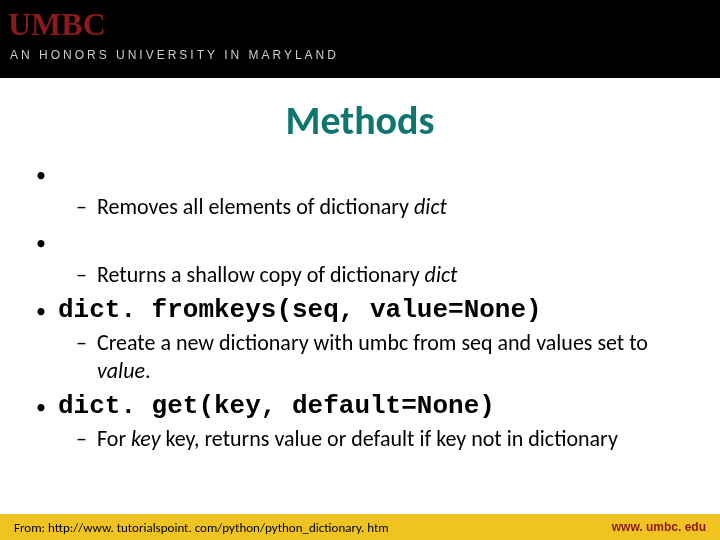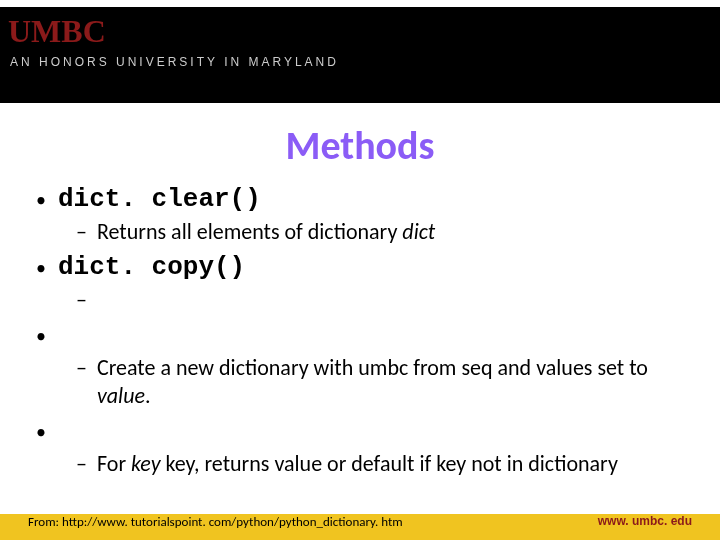--- a/index.html
+++ b/index.html
@@ -6,24 +6,23 @@
   body {
     width: 720px;
     height: 540px;
     font-family: Calibri, Arial, sans-serif;
     background: #ffffff;
     position: relative;
     overflow: hidden;
   }
   .header-bar {
     width: 100%;
-    height: 96px;
+    height: 78px;
     background: #000000;
     position: relative;
-    margin-top: 7px;
   }
   .logo {
     position: absolute;
     left: 8px;
     top: 6px;
   }
   .logo-main {
     font-family: Georgia, serif;
     font-weight: bold;
     font-size: 32px;
@@ -36,21 +35,21 @@
     top: 48px;
     font-size: 12px;
     letter-spacing: 3px;
     color: #cccccc;
     font-family: Arial, sans-serif;
   }
   .slide-title {
     text-align: center;
     font-size: 40px;
     font-family: Calibri, Arial, sans-serif;
-    color: #8b5cf6;
+    color: #0f766e;
     margin-top: 18px;
     margin-bottom: 14px;
   }
   .content {
     padding: 0 30px 0 36px;
   }
   .bullet-item {
     display: flex;
     align-items: flex-start;
     margin-bottom: 2px;
@@ -87,23 +86,23 @@
   }
   .sub-text em { font-style: italic; }
   .footer {
     position: absolute;
     left: 0;
     bottom: 0;
     width: 100%;
     height: 26px;
     background: #f0c420;
     display: flex;
-    align-items: flex-start;
+    align-items: center;
     justify-content: space-between;
-    padding: 0 28px;
+    padding: 0 14px;
   }
   .footer-left {
     font-size: 13px;
     color: #000;
     font-family: Calibri, Arial, sans-serif;
   }
   .footer-right {
     font-size: 12px;
     color: #8b1a1a;
     font-family: Arial, sans-serif;
@@ -119,45 +118,46 @@
   </div>
   <div class="tagline">AN HONORS UNIVERSITY IN MARYLAND</div>
 </div>
 
 <h1 class="slide-title">Methods</h1>
 
 <div class="content">
 
   <div class="bullet-item">
     <span class="bullet-dot">•</span>
-    <span class="method-name">dict. clear()</span>
   </div>
   <div class="sub-item">
     <span class="sub-dash">–</span>
-    <span class="sub-text"><span>Returns all elements of dictionary </span><em>dict</em><span></span></span>
+    <span class="sub-text"><span>Removes all elements of dictionary </span><em>dict</em><span></span></span>
   </div>
 
   <div class="bullet-item">
     <span class="bullet-dot">•</span>
-    <span class="method-name">dict. copy()</span>
   </div>
   <div class="sub-item">
     <span class="sub-dash">–</span>
+    <span class="sub-text"><span>Returns a shallow copy of dictionary </span><em>dict</em><span></span></span>
   </div>
 
   <div class="bullet-item">
     <span class="bullet-dot">•</span>
+    <span class="method-name">dict. fromkeys(seq, value=None)</span>
   </div>
   <div class="sub-item">
     <span class="sub-dash">–</span>
     <span class="sub-text"><span>Create a new dictionary with umbc from seq and values set to </span><em>value</em><span>.</span></span>
   </div>
 
   <div class="bullet-item">
     <span class="bullet-dot">•</span>
+    <span class="method-name">dict. get(key, default=None)</span>
   </div>
   <div class="sub-item">
     <span class="sub-dash">–</span>
     <span class="sub-text"><span>For </span><em>key</em><span> key, returns value or default if key not in dictionary</span></span>
   </div>
 
 </div>
 
 <div class="footer">
   <span class="footer-left">From: http://www. tutorialspoint. com/python/python_dictionary. htm</span>

